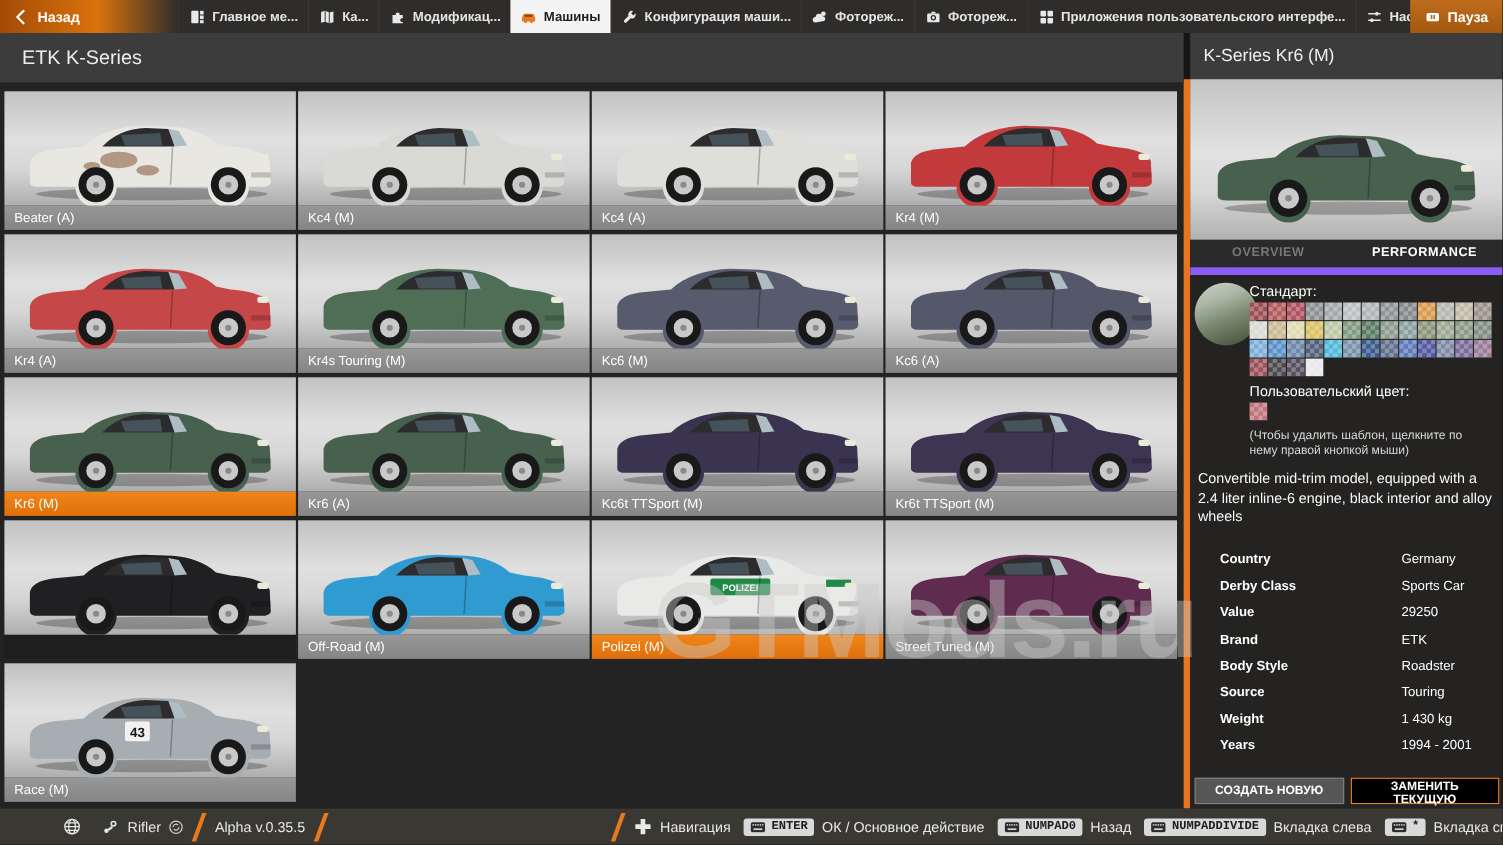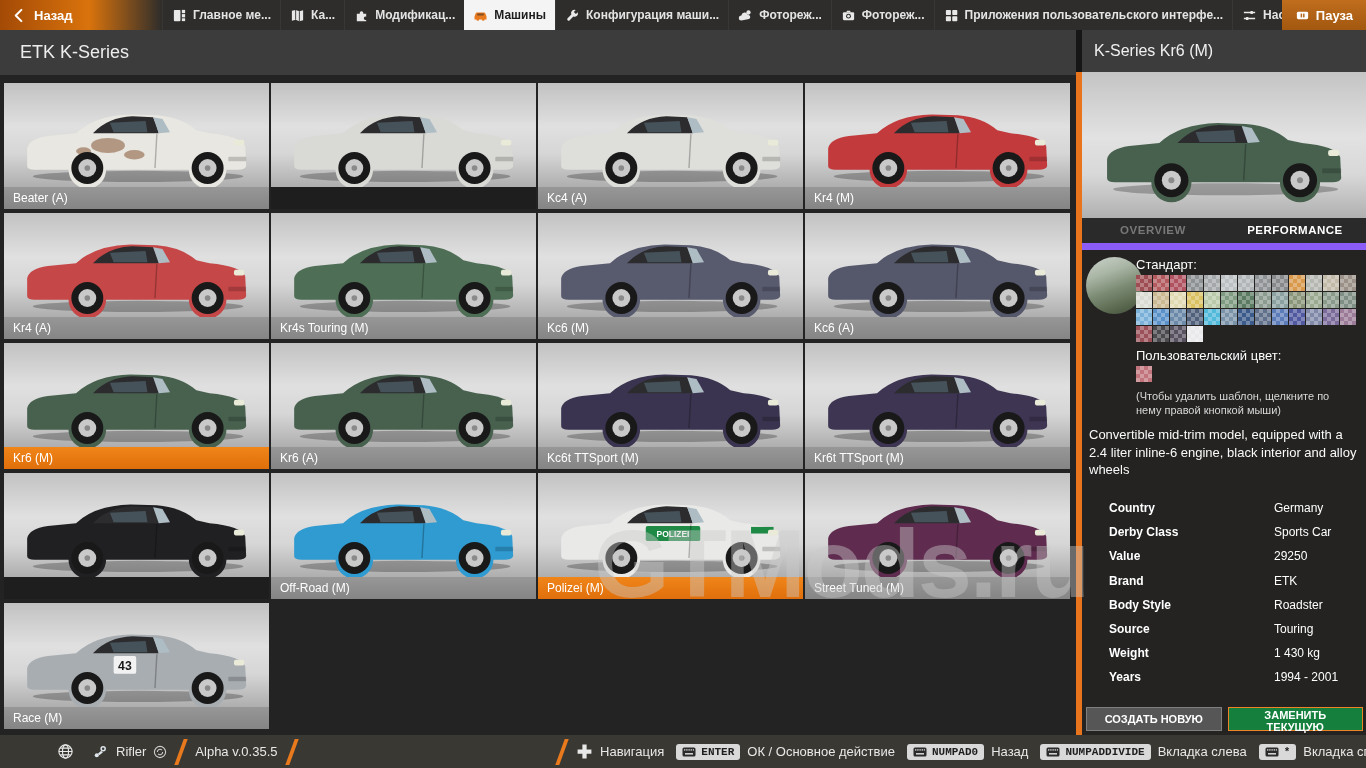--- a/index.html
+++ b/index.html
@@ -53,21 +53,21 @@
   .sw{width:16px;height:16px;flex:none;cursor:pointer;}
   .hint{font-size:11px;color:#d8d8d8;line-height:1.3;margin-top:7px;width:218px;}
   .desc{position:absolute;left:7px;top:176px;width:268px;font-size:13px;color:#fafafa;line-height:1.35;}
   .specs{position:absolute;left:7px;top:246px;width:270px;}
   .srow{display:flex;height:24.2px;align-items:center;font-size:12px;color:#fff;margin-left:20px;}
   .srow .sl{width:165px;font-weight:bold;flex:none;}
   .btnrow{position:absolute;left:4px;bottom:5px;width:277px;display:flex;gap:6px;}
   .btn{flex:1;height:24px;font-size:11px;font-weight:bold;color:#fff;cursor:pointer;
        font-family:"Liberation Sans",sans-serif;border:1px solid transparent;}
   .btn.gray{background:#565656;border-color:#7f7f7f;}
-  .btn.orange{background:#15803d;border-color:#ef8426;}
+  .btn.orange{background:#000000;border-color:#ef8426;}
   
   .footer{position:absolute;left:0;top:735px;width:1366px;height:33px;background:#3a3833;
           display:flex;align-items:center;color:#e8e8e8;font-size:13px;z-index:20;padding-left:43px;}
   .fitem{display:flex;align-items:center;gap:7px;white-space:nowrap;}
   .slash{width:4px;height:26px;background:#e8791c;transform:skewX(-20deg);margin:0 12px;flex:none;}
   .kbd{background:#d9d9d9;border-radius:3px;padding:2px 6px;display:inline-flex;align-items:center;gap:5px;
        color:#1e1e1e;font-family:"Liberation Mono",monospace;font-size:11px;font-weight:bold;}
   .ficon{width:17px;height:17px;display:inline-flex;}
   .ficon svg{width:100%;height:100%;}
   
@@ -235,20 +235,21 @@
             <circle cx="78" cy="84" r="9.5" fill="#c9c9c9"></circle>
             <circle cx="78" cy="84" r="3" fill="#8a8a8a"></circle>
           </g>
           <g>
             <circle cx="206" cy="84" r="17" fill="#191919"></circle>
             <circle cx="206" cy="84" r="9.5" fill="#c9c9c9"></circle>
             <circle cx="206" cy="84" r="3" fill="#8a8a8a"></circle>
           </g>
         </svg>
       </div>
+      <div class="vlabel">Kc4 (M)</div>
     </div>
     <div class="cell" style="left: 538px; top: 0px;">
       <div class="thumb">
         <svg viewBox="0 0 260 104" preserveAspectRatio="xMidYMid meet">
           <ellipse cx="132" cy="93" rx="112" ry="6" fill="rgba(0,0,0,0.25)"></ellipse>
           <path d="M14 82 L14 63 Q16 53 36 50 L66 47 Q86 28 124 27 L152 28 Q178 30 194 44 L208 47 Q242 50 246 61 L247 82 Q246 86 238 86 L226 86 A20 20 0 0 1 186 86 L98 86 A20 20 0 0 1 58 86 L22 86 Q14 86 14 82 Z" fill="#dededb"></path>
           <path d="M84 47 Q100 30 126 29 L148 30 Q152 38 154 47 Z" fill="#2c2c2e"></path>
           <path d="M148 30 L158 32 L166 46 L154 47 Z" fill="#aebcc4"></path>
           <path d="M102 36 L140 34 L142 46 L106 46 Z" fill="#46525a"></path>
           <path d="M152 48 L150 84" stroke="rgba(0,0,0,0.25)" stroke-width="1.5" fill="none"></path>

